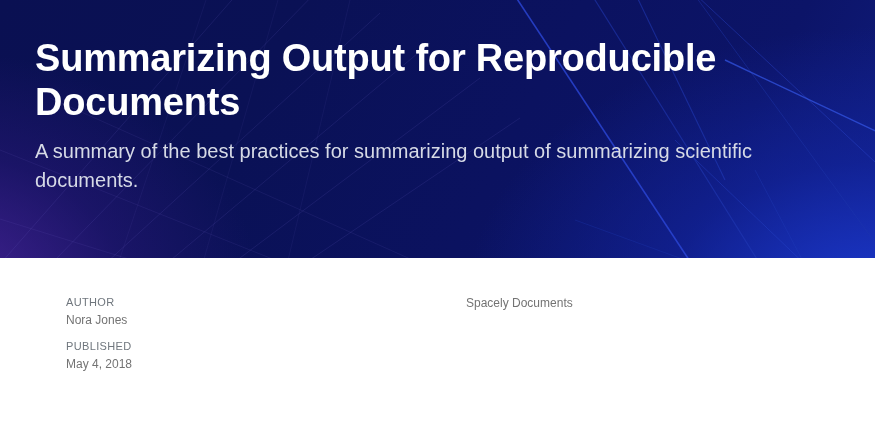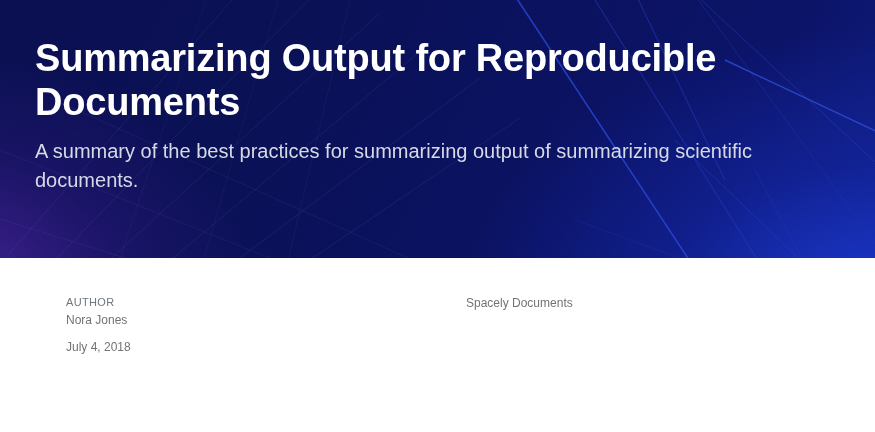--- a/index.html
+++ b/index.html
@@ -161,21 +161,22 @@
 <section class="meta">
 
   <div class="meta-col-author">
 
     <div class="meta-block">
       <div class="meta-label">AUTHOR</div>
       <div class="meta-value">Nora Jones</div>
     </div>
 
     <div class="meta-block">
-      <div class="meta-value">July 4, 2018</div>
+      <div class="meta-label">PUBLISHED</div>
+      <div class="meta-value">May 4, 2018</div>
     </div>
 
   </div>
 
   <div class="meta-col-affil">
 
     <div class="meta-block">
       <div class="meta-value">Spacely Documents</div>
     </div>
 

